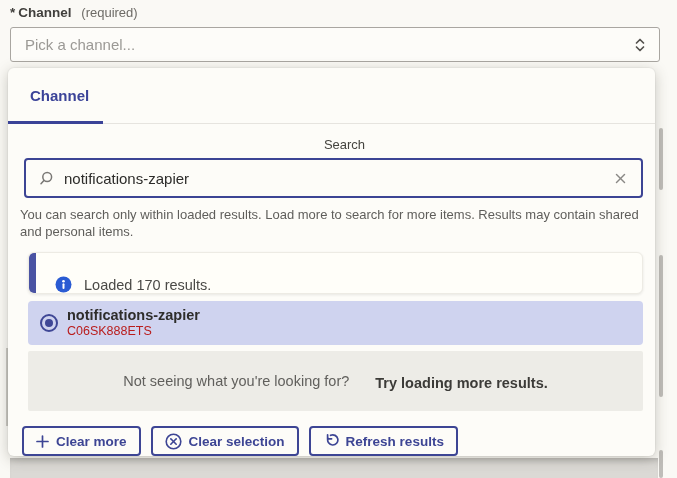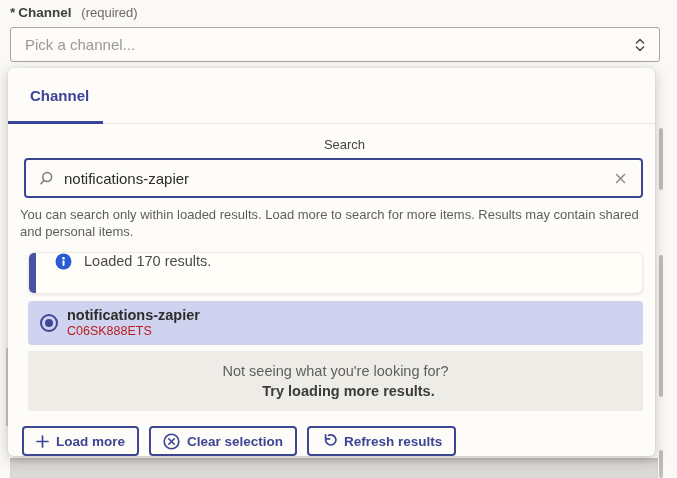--- a/index.html
+++ b/index.html
@@ -56,21 +56,21 @@
   .clear-x { cursor:pointer; display:flex; align-items:center; padding:2px; }
 
   .helper {
     margin:8px 14px 0 12px; font-size:13px; color:#5f5e5b; line-height:17px;
   }
 
   .alert {
     position:relative; margin:12px 12px 0 20px; height:42px;
     background:#fffef9; border:1px solid #edebe4; border-radius:6px;
     box-shadow:0 1px 3px rgba(0,0,0,0.09);
-    display:flex; align-items:flex-start; padding-left:18px; overflow:hidden;
+    display:flex; align-items:flex-end; padding-left:18px; overflow:hidden;
   }
   .alert::before {
     content:""; position:absolute; left:0; top:0; bottom:0; width:7px;
     background:#4a53a3; border-radius:4px 0 0 4px;
   }
   .alert .info-icon { margin-left:8px; }
   .alert .alert-text { margin-left:12px; font-size:14.5px; color:#4b4a47; }
 
   .option-row {
     margin:7px 12px 0 20px; height:44px; background:#cfd3ef; border-radius:4px;
@@ -80,21 +80,21 @@
     width:18px; height:18px; border-radius:50%; border:2px solid #3f4796;
     display:flex; align-items:center; justify-content:center; flex:none;
   }
   .radio .dot { width:8px; height:8px; border-radius:50%; background:#3f4796; }
   .option-texts { margin-left:9px; display:flex; flex-direction:column; justify-content:center; }
   .option-title { font-size:14.5px; font-weight:bold; color:#2e2d2b; line-height:17px; }
   .option-sub { font-size:12.5px; color:#b91c1c; line-height:15px; }
 
   .hint-block {
     margin:6px 12px 0 20px; height:60px; background:#edece7; border-radius:2px;
-    display:flex; flex-direction:column; align-items:center; justify-content:center;
+    display:flex; flex-direction:row; align-items:center; justify-content:center;
   }
   .hint-line1 { font-size:14.5px; color:#605f5c; }
   .hint-line2 { font-size:14.5px; color:#3c3b38; font-weight:bold; margin-top:4px;margin-left:26px; }
 
   .actions { display:flex; margin:15px 0 0 14px; gap:10px; }
   .action-btn {
     height:30px; border:2px solid #3d4594; border-radius:4px; background:#fdfcf8;
     color:#3d4594; font-family:"Liberation Sans", sans-serif;
     font-size:13.5px; font-weight:bold;
     display:flex; align-items:center; gap:7px; padding:0 12px; cursor:pointer;
@@ -198,21 +198,21 @@
 
     <div class="actions">
 
       <button class="action-btn">
         <span>
           <svg width="13" height="13" viewBox="0 0 13 13">
             <line x1="6.5" y1="1" x2="6.5" y2="12" stroke="#3d4594" stroke-width="1.7" stroke-linecap="round"></line>
             <line x1="1" y1="6.5" x2="12" y2="6.5" stroke="#3d4594" stroke-width="1.7" stroke-linecap="round"></line>
           </svg>
         </span>
-        <span>Load more</span>
+        <span>Clear more</span>
       </button>
 
       <button class="action-btn">
         <span>
           <svg width="17" height="17" viewBox="0 0 17 17">
             <circle cx="8.5" cy="8.5" r="7.3" fill="none" stroke="#3d4594" stroke-width="1.6"></circle>
             <line x1="5.8" y1="5.8" x2="11.2" y2="11.2" stroke="#3d4594" stroke-width="1.6" stroke-linecap="round"></line>
             <line x1="11.2" y1="5.8" x2="5.8" y2="11.2" stroke="#3d4594" stroke-width="1.6" stroke-linecap="round"></line>
           </svg>
         </span>

